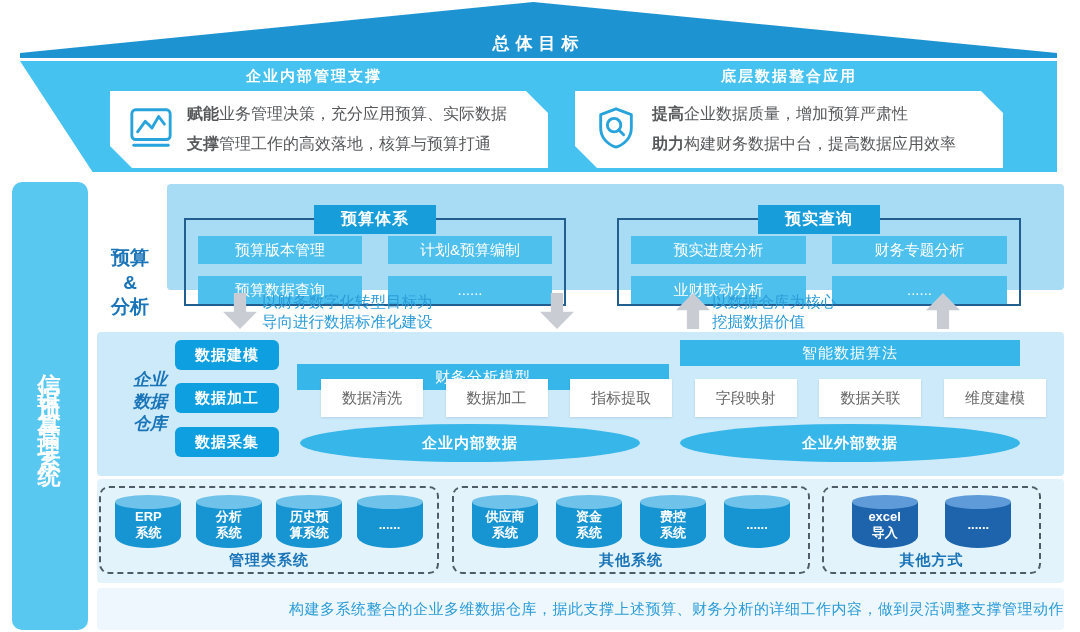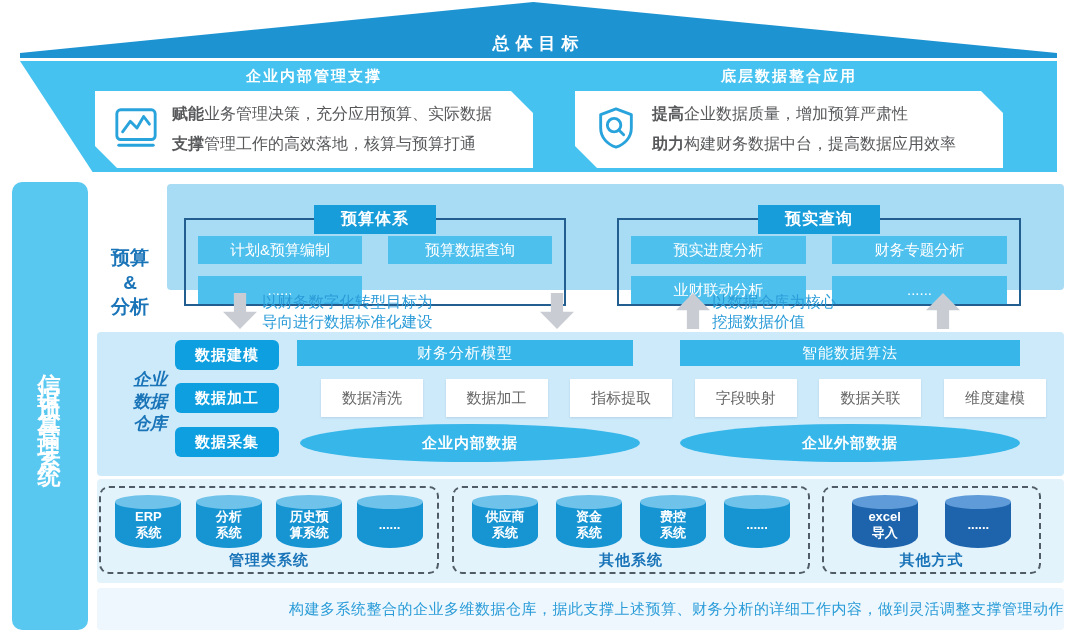--- a/index.html
+++ b/index.html
@@ -27,21 +27,21 @@
     position:absolute; top:6px; text-align:center; color:#ffffff;
     font-size:15px; font-weight:bold; letter-spacing:2px;
   }
   .goal-header.g-left { left:75px; width:438px; }
   .goal-header.g-right { left:555px; width:428px; }
   .goal-box {
     position:absolute; top:30px; height:77px; background:#ffffff;
     clip-path:polygon(0 0, calc(100% - 22px) 0, 100% 22px, 100% 100%, 22px 100%, 0 calc(100% - 22px));
     display:flex; align-items:center; gap:13px; padding:0 10px 0 18px;
   }
-  .goal-box.g-left { left:75px; width:438px; }
+  .goal-box.g-left { left:90px; width:438px; }
   .goal-box.g-right { left:555px; width:428px; }
   .goal-lines { display:flex; flex-direction:column; gap:9px; font-size:16px; color:#57585a; white-space:nowrap; }
   .goal-line b { font-weight:bold; }
 
   
   .sidebar {
     left:12px; top:182px; width:76px; height:448px; background:#58c8f1;
     border-radius:10px; display:flex; align-items:center; justify-content:center;
   }
   .sidebar-label {
@@ -178,20 +178,21 @@
     <div class="sidebar-label">信谊预算管理系统</div>
   </div>
 
   <div class="abs secA-label">预算
 &amp;
 分析</div>
   <div class="abs secA">
     <div class="obox b1">
       <div class="obox-tab">预算体系</div>
       <div class="obox-grid">
+        <div class="ocell">预算版本管理</div>
         <div class="ocell">计划&amp;预算编制</div>
         <div class="ocell">预算数据查询</div>
         <div class="ocell">......</div>
       </div>
     </div>
     <div class="obox b2">
       <div class="obox-tab">预实查询</div>
       <div class="obox-grid">
         <div class="ocell">预实进度分析</div>
         <div class="ocell">财务专题分析</div>
@@ -210,21 +211,21 @@
   <div class="abs flow-caption" style="left:712px; top:292px; width:212px;">以数据仓库为核心
 挖掘数据价值</div>
 
   <div class="abs secB">
     <div class="secB-label">企业
 数据
 仓库</div>
     <div class="layer-btn" style="top:8px;">数据建模</div>
     <div class="layer-btn" style="top:51px;">数据加工</div>
     <div class="layer-btn" style="top:95px;">数据采集</div>
-    <div class="model-bar" style="left:200px; width:336px;">财务分析模型</div>
+    <div class="model-bar" style="left:200px; width:372px;margin-top:24px;">财务分析模型</div>
     <div class="model-bar" style="left:583px; width:340px;">智能数据算法</div>
     <div class="proc-row">
       <div class="proc-cell">数据清洗</div>
       <div class="proc-cell">数据加工</div>
       <div class="proc-cell">指标提取</div>
       <div class="proc-cell">字段映射</div>
       <div class="proc-cell">数据关联</div>
       <div class="proc-cell">维度建模</div>
     </div>
     <div class="pool" style="left:203px;">企业内部数据</div>

